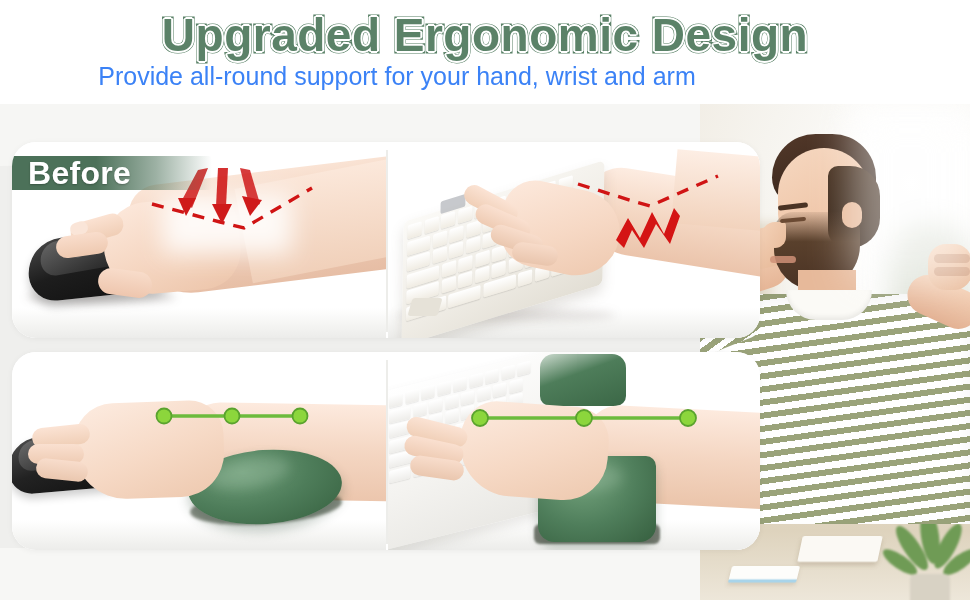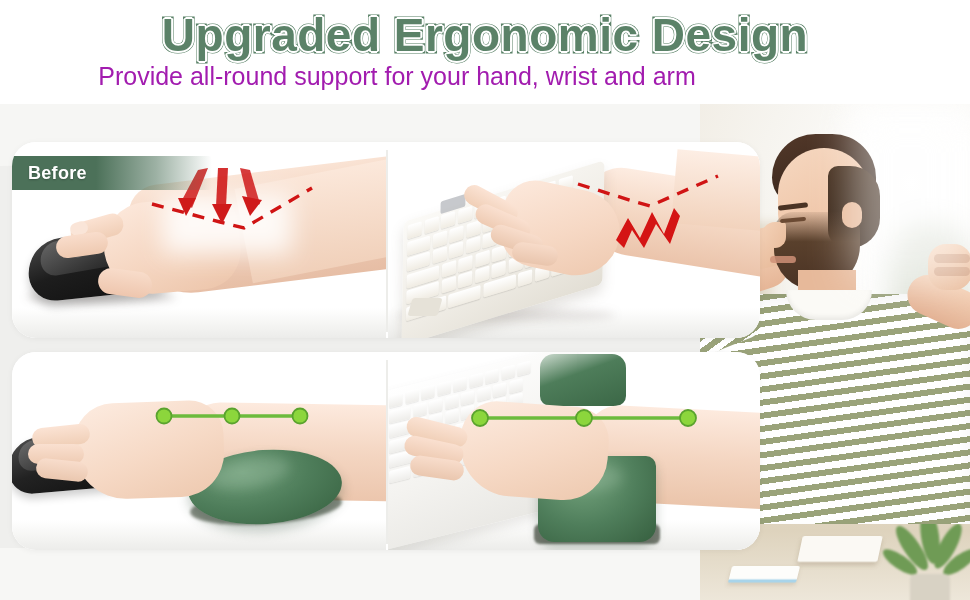--- a/index.html
+++ b/index.html
@@ -23,21 +23,21 @@
       1.4px 1.4px 0 #ffffff,-1.4px 1.4px 0 #ffffff,1.4px -1.4px 0 #ffffff,-1.4px -1.4px 0 #ffffff;
     white-space:nowrap;
   }
   .title-shell{
     position:absolute;left:0;top:8px;width:970px;text-align:center;
     font-size:46px;font-weight:bold;letter-spacing:.5px;
     color:transparent;-webkit-text-stroke:5px #5b8268;white-space:nowrap;z-index:-1;
   }
   .subtitle{
     position:absolute;left:0;top:62px;width:794px;text-align:center;
-    font-size:25px;color:#a21caf;white-space:nowrap;
+    font-size:25px;color:#3b82f6;white-space:nowrap;
   }
 
   
   .swoosh{position:absolute;left:0;top:96px;width:970px;height:70px;z-index:1;}
   .bgfill{position:absolute;left:0;top:100px;width:970px;height:500px;background:#efefed;z-index:0;}
   .bottomstrip{position:absolute;left:0;top:548px;width:970px;height:52px;background:#f7f7f5;z-index:1;}
 
   
   .lifestyle{position:absolute;left:700px;top:104px;width:270px;height:496px;overflow:hidden;z-index:2;}
   .ls-bg{position:absolute;inset:0;
@@ -99,21 +99,21 @@
   
   .panel{position:absolute;background:#ffffff;border-radius:24px;overflow:hidden;z-index:4;
     box-shadow:0 1px 6px rgba(0,0,0,.05);}
   .panel-before{left:12px;top:142px;width:748px;height:196px;}
   .panel-after{left:12px;top:352px;width:748px;height:198px;}
 
   .badge{position:absolute;left:0;top:14px;height:34px;width:200px;z-index:7;
     display:flex;align-items:center;
     background:linear-gradient(90deg,#4c7159 0%,#4c7159 42%,rgba(76,113,89,.55) 72%,rgba(76,113,89,0) 100%);
     border-radius:0 4px 4px 0;}
-  .badge span{padding-left:16px;color:#ffffff;font-size:18px;font-weight:bold;
+  .badge span{padding-left:16px;color:#ffffff;font-size:32px;font-weight:bold;
     text-shadow:0 1px 2px rgba(0,0,0,.25);letter-spacing:.3px;}
 
   .half{position:absolute;top:0;height:100%;overflow:hidden;}
   .half-l{left:0;width:374px;}
   .half-r{left:376px;width:372px;}
   .seam{position:absolute;left:374px;top:8px;width:2px;height:182px;background:#ededea;z-index:5;}
 
   
   .ph{position:absolute;inset:0;background:#ffffff;}
   .deskline{position:absolute;left:0;bottom:0;width:100%;height:30px;

